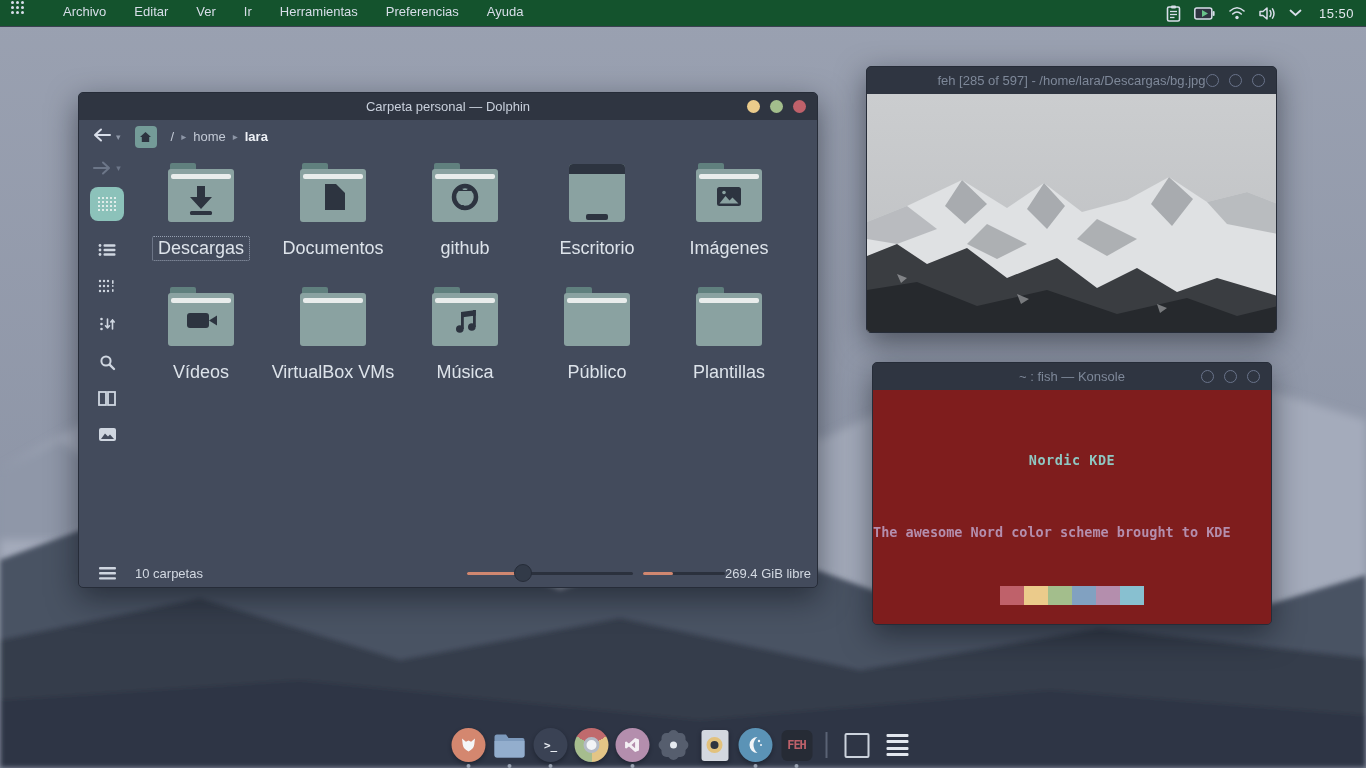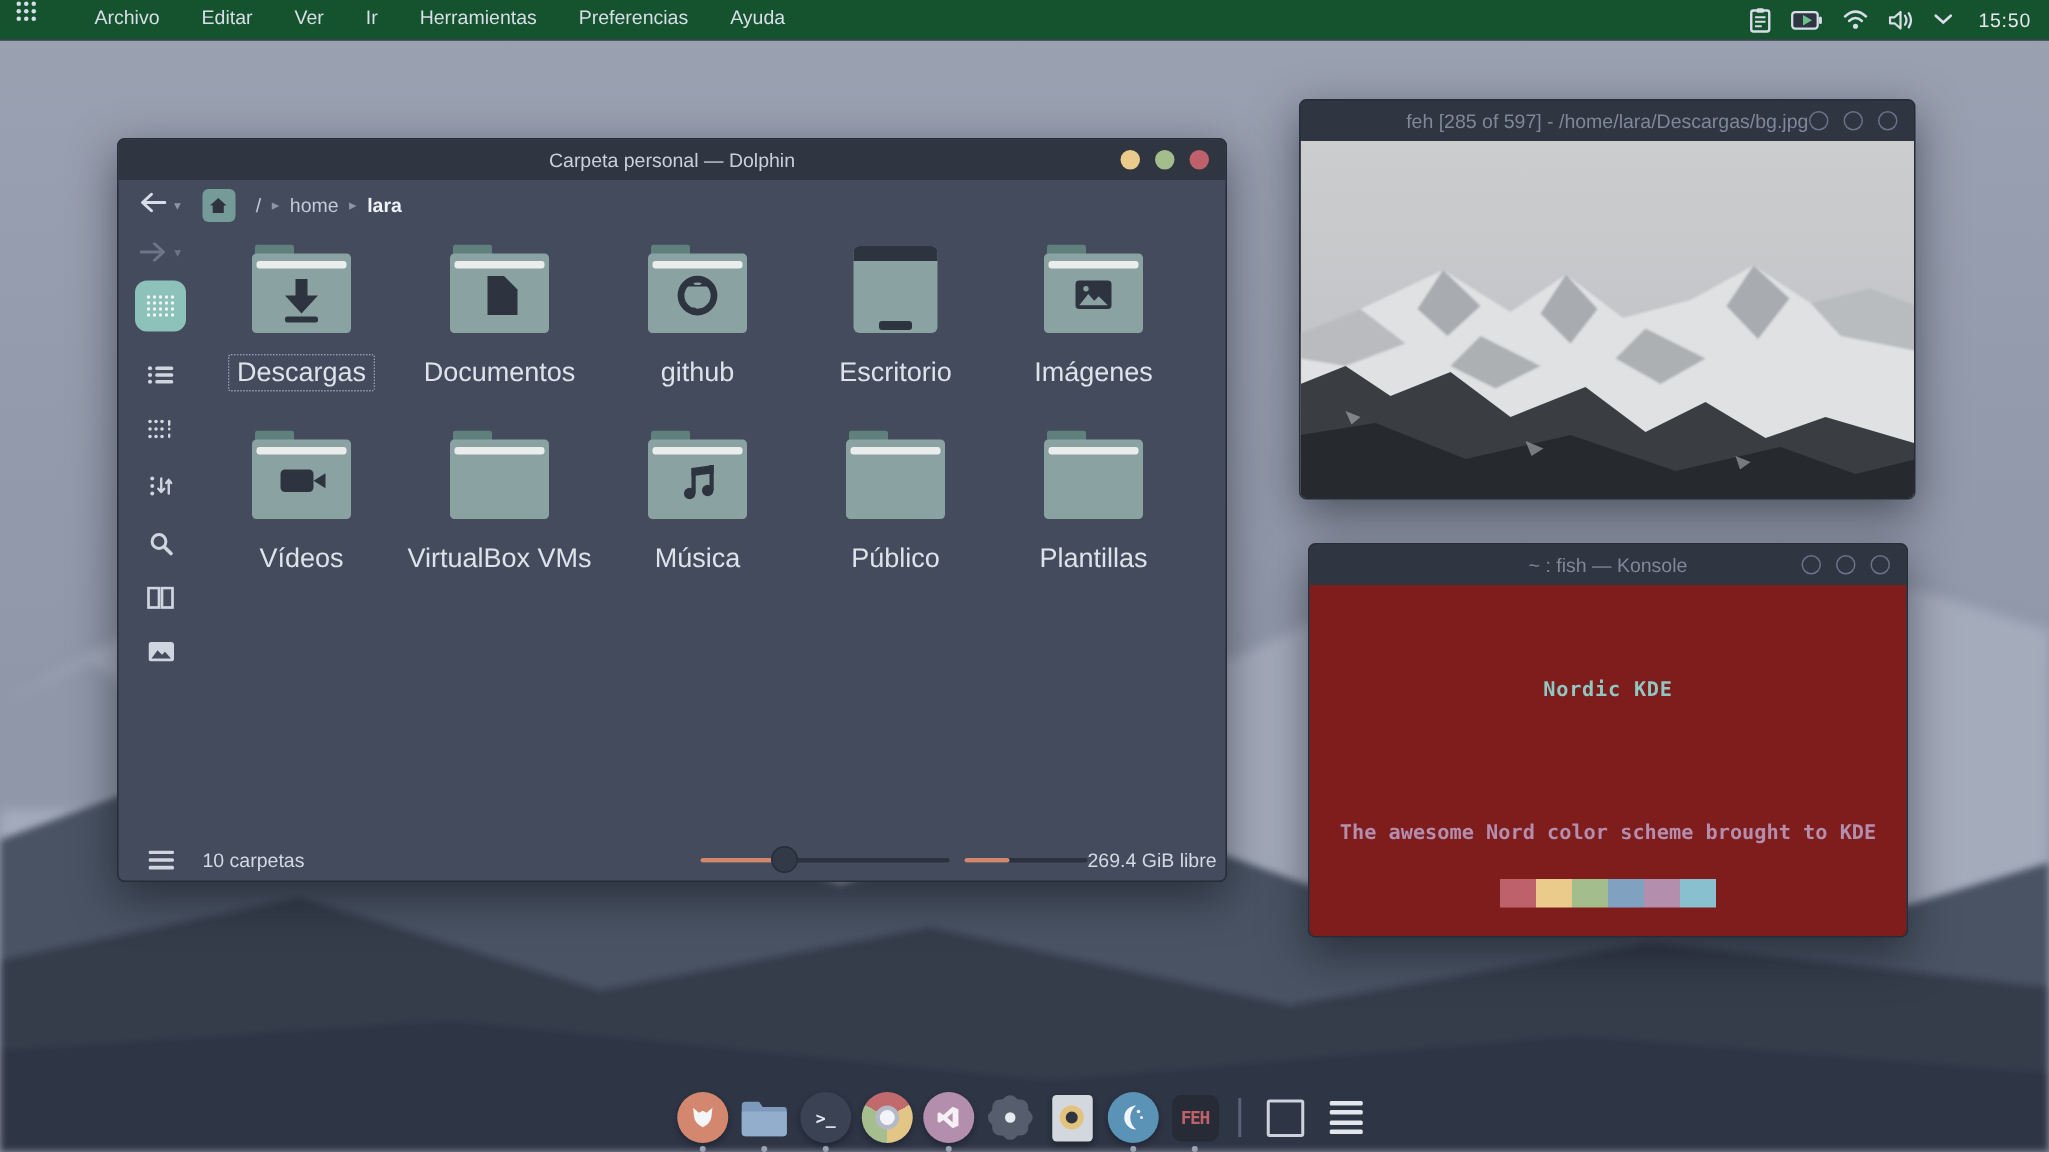--- a/index.html
+++ b/index.html
@@ -69,22 +69,22 @@
   
   .feh { left:866px; top:66px; width:411px; height:267px; background:#2f3541; }
   .feh-img { position:absolute; top:27px; left:0; right:0; bottom:0; }
 
   
   .konsole { left:872px; top:362px; width:400px; height:263px; background:#3a4150; }
   .k-content { position:absolute; top:27px; left:0; right:0; bottom:0; background:#7f1d1d;
                font-family:"DejaVu Sans Mono", monospace; font-weight:bold; }
   .k-heading { position:absolute; top:62px; width:100%; text-align:center; color:#8fc7c2;
                font-size:13.5px; letter-spacing:.5px; }
-  .k-subtitle { position:absolute; top:134px; width:100%; text-align:center; color:#b48ead;
-                font-size:13.5px; white-space:nowrap;margin-top:23px; }
+  .k-subtitle { position:absolute; top:134px; width:100%; text-align:left; color:#b48ead;
+                font-size:13.5px; white-space:nowrap; }
   .k-palette { position:absolute; top:196px; left:50%; transform:translateX(-50%); display:flex; }
   .k-swatch { width:24px; height:19px; }
 
   
   .dock { position:absolute; bottom:6px; left:50%; transform:translateX(-50%);
           display:flex; align-items:center; gap:7px; z-index:40; }
   .dock-item { position:relative; width:34px; height:34px; display:flex; align-items:center;
                justify-content:center; }
   .dock-item.running::after { content:''; position:absolute; bottom:-6px; left:50%;
                transform:translateX(-50%); width:4px; height:4px; border-radius:50%; background:#9aa3b2; }

